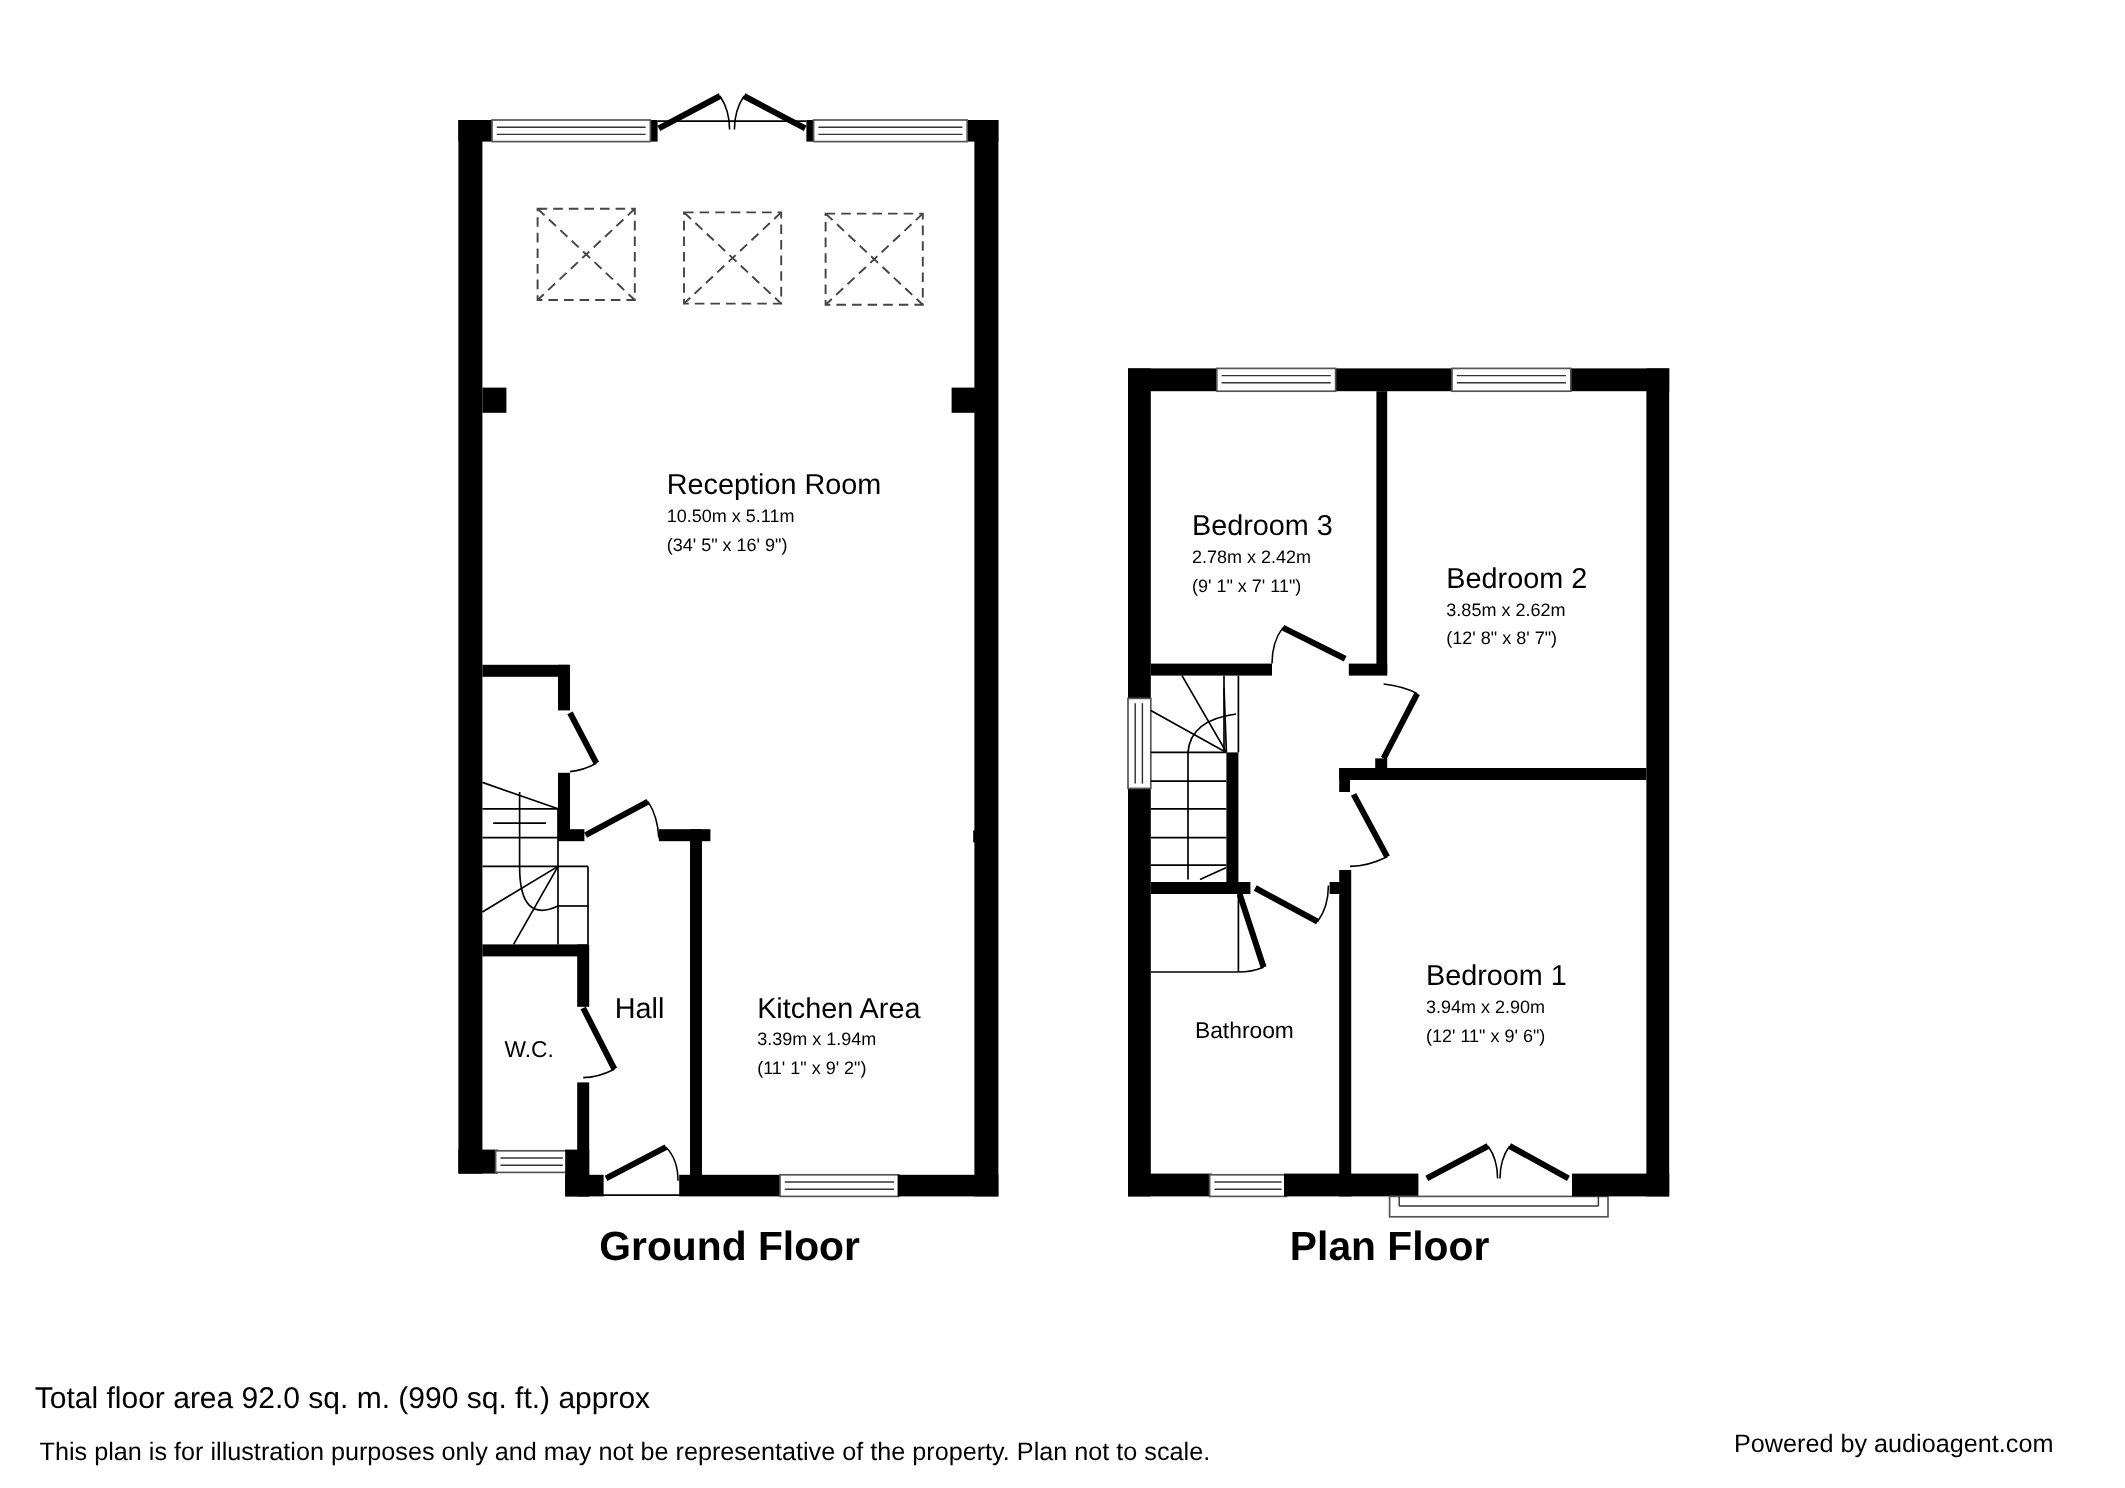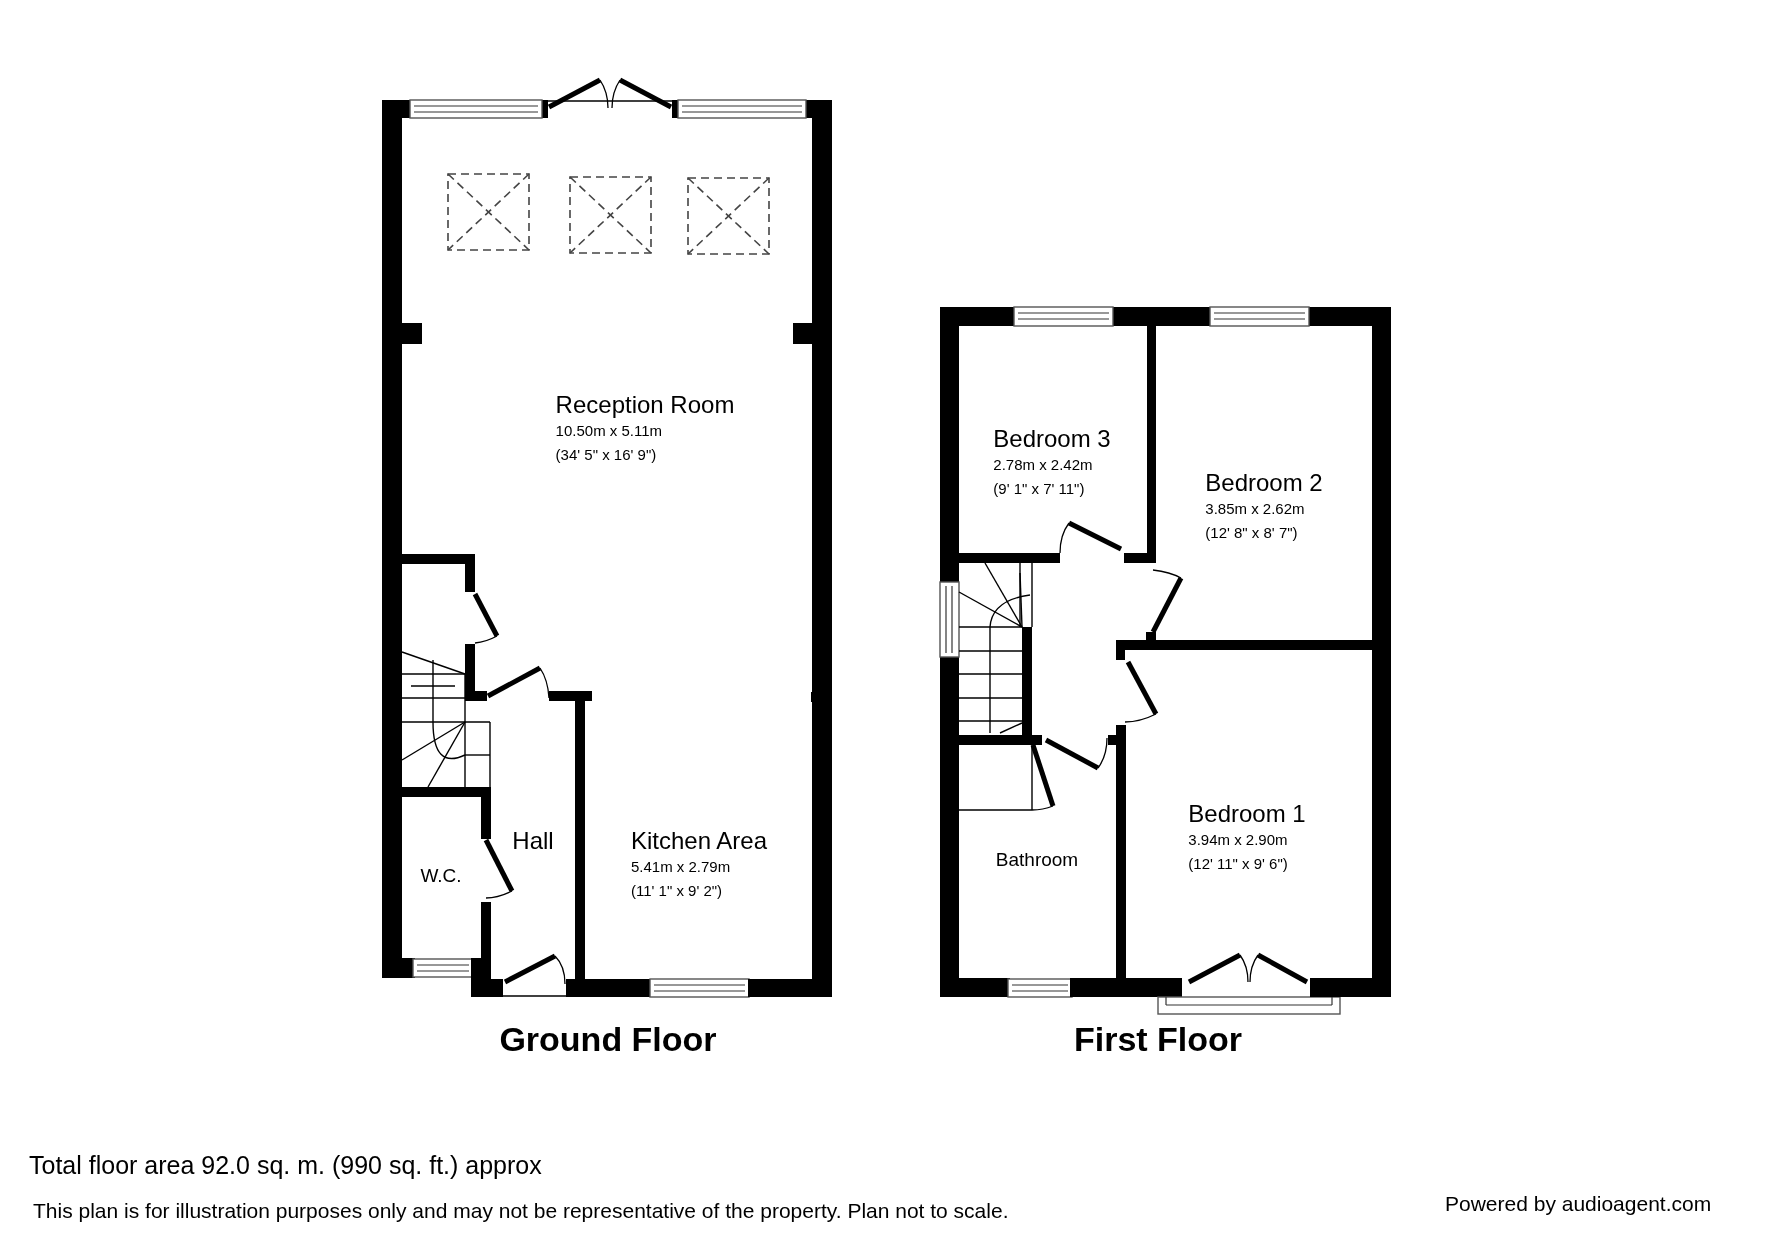--- a/index.html
+++ b/index.html
@@ -236,21 +236,21 @@
   </g>
 </svg>
 
 <div class="label" style="left:645px; top:391px;">
   <div class="room-name">Reception Room</div>
   <div class="room-dim">10.50m x 5.11m</div>
   <div class="room-dim">(34' 5" x 16' 9")</div>
 </div>
 <div class="label" style="left:699px; top:827px;">
   <div class="room-name">Kitchen Area</div>
-  <div class="room-dim">5.41m x 2.79m</div>
+  <div class="room-dim">3.39m x 1.94m</div>
   <div class="room-dim">(11' 1" x 9' 2")</div>
 </div>
 <div class="label room-name" style="left:533px; top:827px;">Hall</div>
 <div class="label small-name" style="left:441px; top:865px;">W.C.</div>
 
 <div class="label" style="left:1052px; top:425px;">
   <div class="room-name">Bedroom 3</div>
   <div class="room-dim">2.78m x 2.42m</div>
   <div class="room-dim">(9' 1" x 7' 11")</div>
 </div>
@@ -260,17 +260,17 @@
   <div class="room-dim">(12' 8" x 8' 7")</div>
 </div>
 <div class="label" style="left:1247px; top:800px;">
   <div class="room-name">Bedroom 1</div>
   <div class="room-dim">3.94m x 2.90m</div>
   <div class="room-dim">(12' 11" x 9' 6")</div>
 </div>
 <div class="label small-name" style="left:1037px; top:849px;">Bathroom</div>
 
 <div class="floor-title" style="left:608px; top:1020px;">Ground Floor</div>
-<div class="floor-title" style="left:1158px; top:1020px;">First Floor</div>
+<div class="floor-title" style="left:1158px; top:1020px;">Plan Floor</div>
 
 <div class="footer" style="left:29px; top:1151px; font-size:25px;">Total floor area 92.0 sq. m. (990 sq. ft.) approx</div>
 <div class="footer" style="left:33px; top:1189px; font-size:21px;margin-top:10px;">This plan is for illustration purposes only and may not be representative of the property. Plan not to scale.</div>
 <div class="footer" style="left:1445px; top:1192px; font-size:21px;">Powered by audioagent.com</div>
 
 </body></html>

